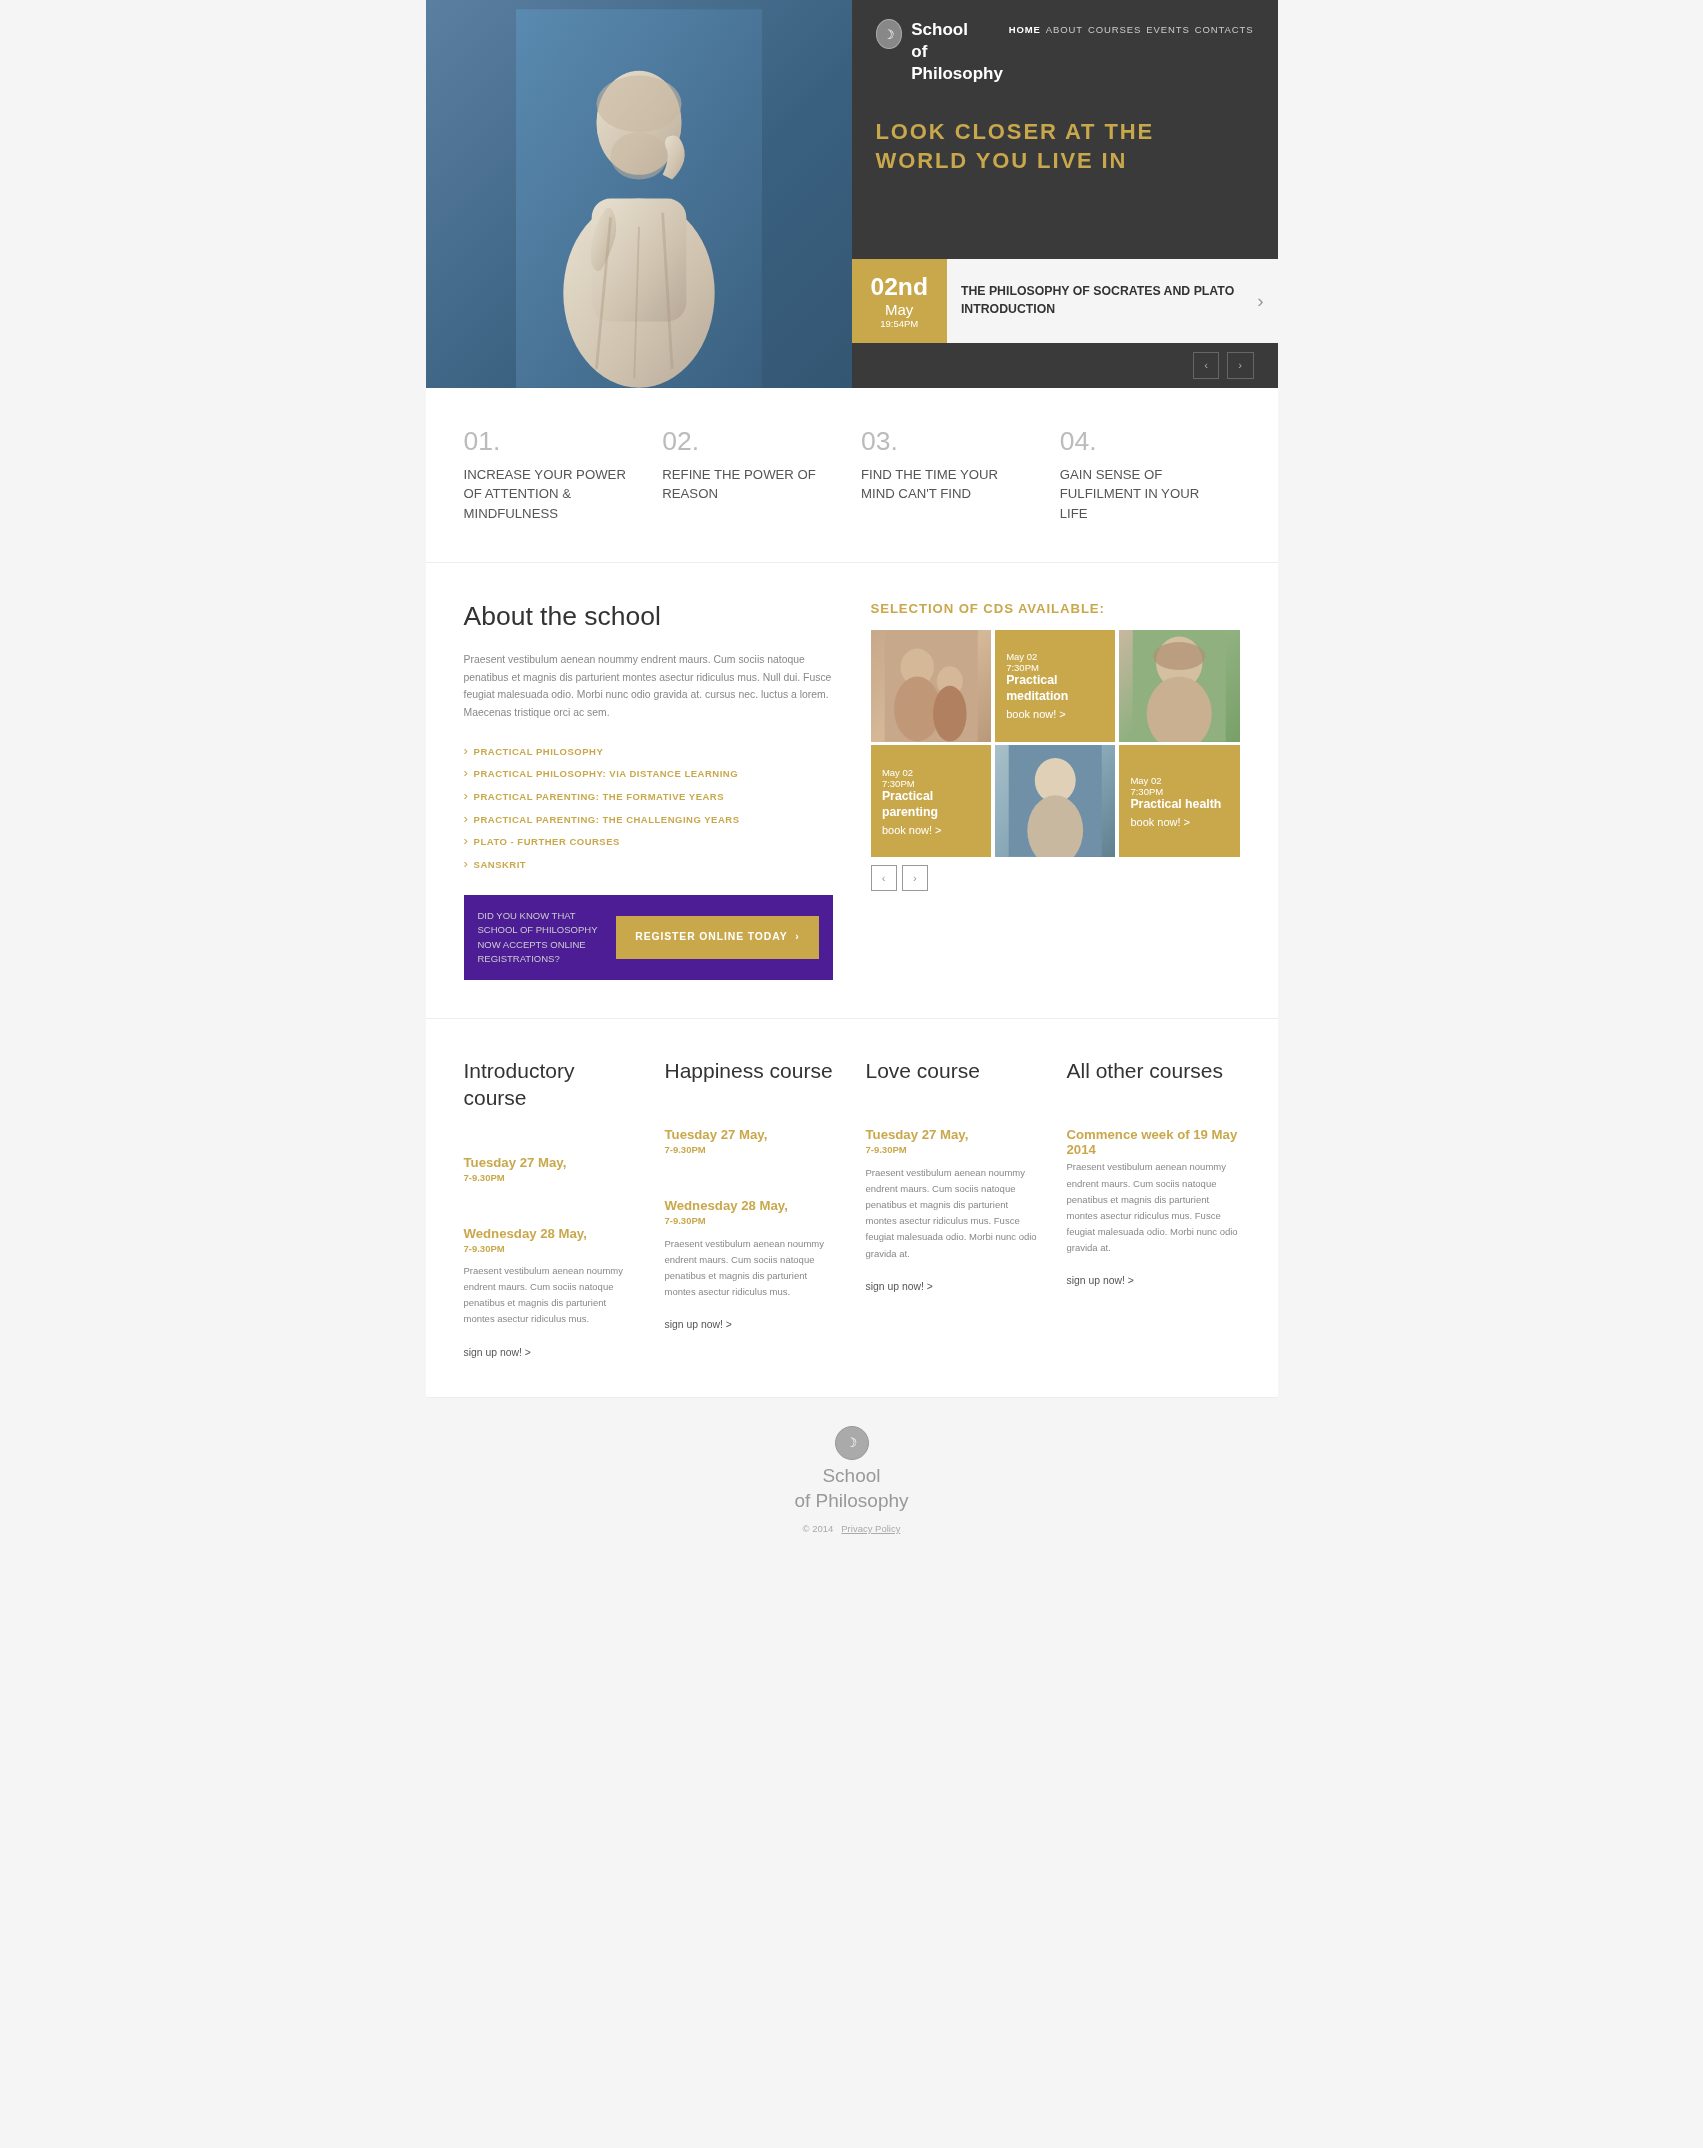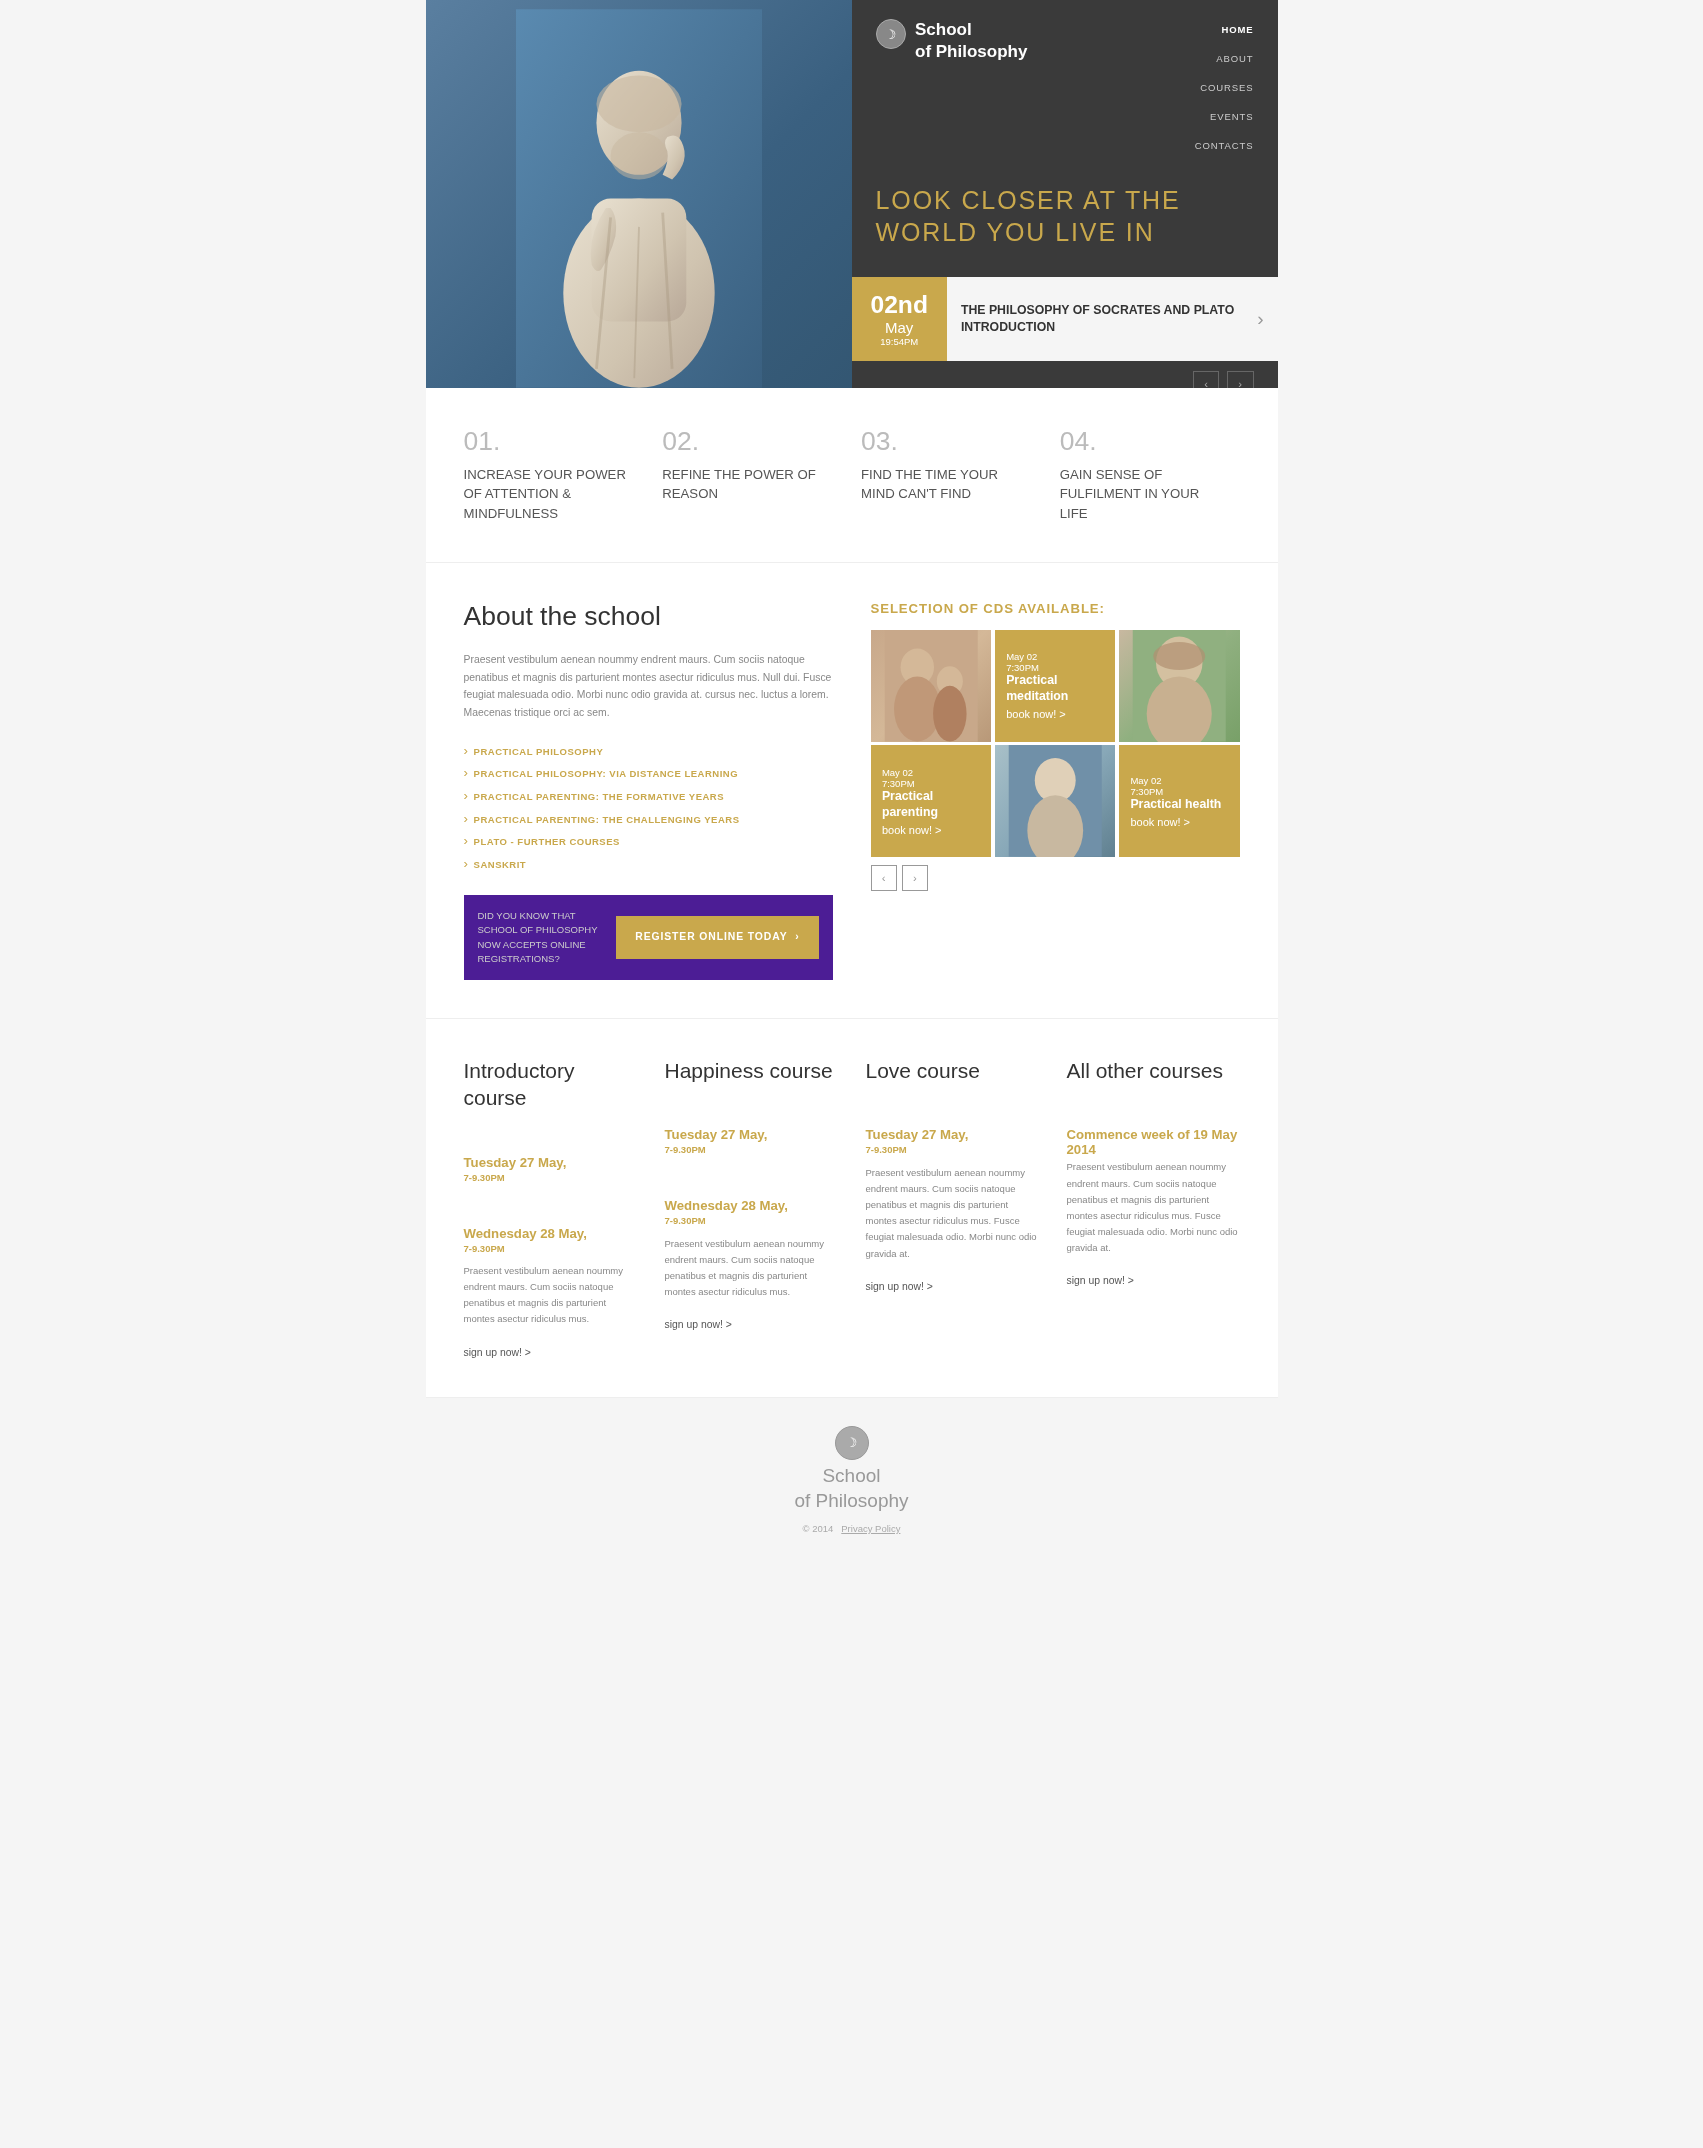--- a/index.html
+++ b/index.html
@@ -58,23 +58,23 @@
 
     .logo-text {
       color: #fff;
       font-size: 17px;
       font-weight: bold;
       line-height: 1.3;
     }
 
     .nav-links {
       display: flex;
-      flex-direction: column;
+      flex-direction: row;
       align-items: flex-end;
-      gap: 18px;
+      gap: 5px;
       margin-top: 4.7px;
     }
 
     .nav-links a {
       color: #ccc;
       text-decoration: none;
       font-size: 9.5px;
       letter-spacing: 0.9px;
     }
 
@@ -83,22 +83,22 @@
       font-weight: bold;
     }
 
     .hero-tagline {
       padding: 19px 24px;
       flex: 1;
     }
 
     .hero-tagline h2 {
       color: #c9a84c;
-      font-size: 25px;
-      font-weight: normal;
+      font-size: 22px;
+      font-weight: bold;
       letter-spacing: 1.9px;
       line-height: 1.3;
       text-transform: uppercase;
     }
 
     .hero-event {
       display: flex;
       align-items: stretch;
       margin-top: 9.5px;
     }

